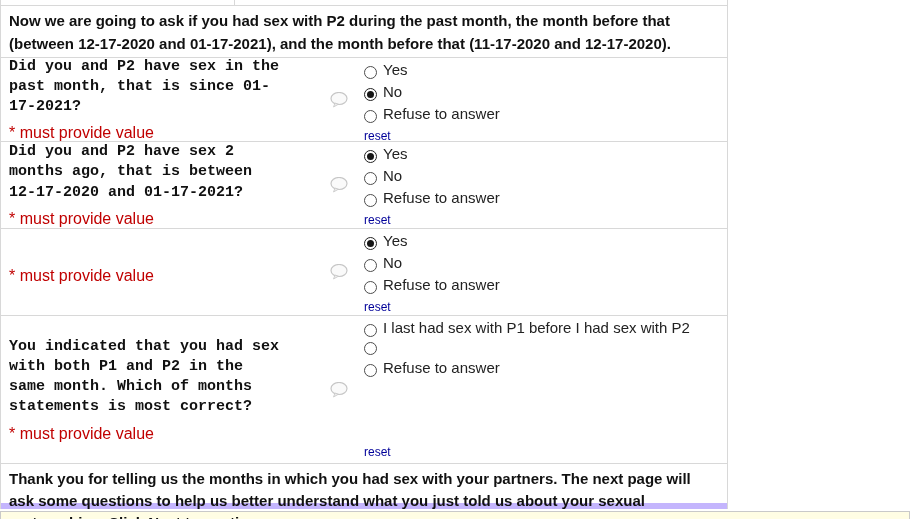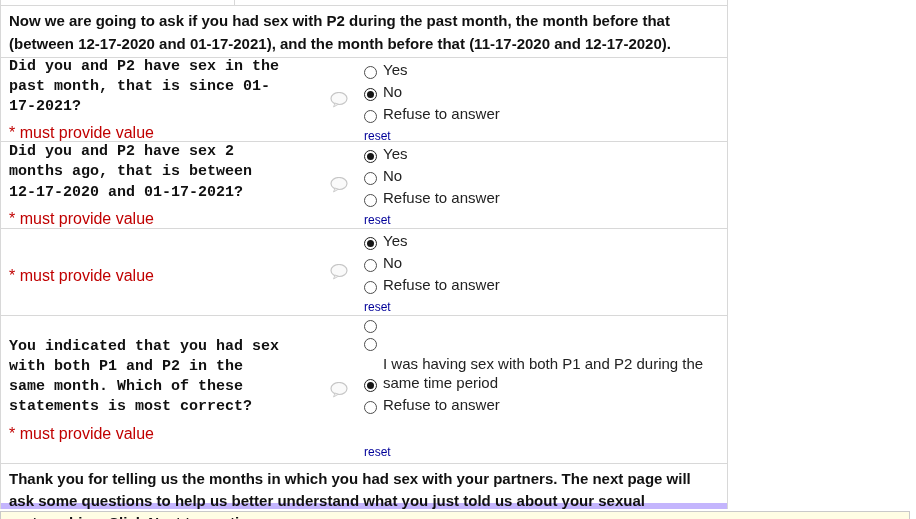--- a/index.html
+++ b/index.html
@@ -140,39 +140,36 @@
         <span class="lbl">Refuse to answer</span>
       </label>
       <div class="resetbar">
         <a>reset</a>
       </div>
     </div>
   </div>
 
   <div class="qrow h148">
     <div class="qcell">
-      <div class="qtext">You indicated that you had sex with both P1 and P2 in the same month. Which of these statements is most correct?</div>
+      <div class="qtext">You indicated that you had sex with both P1 and P2 in the same month. Which of months statements is most correct?</div>
       <div class="required">* must provide value</div>
       <span class="bubble">
         <svg width="20" height="16" viewBox="0 0 20 16">
           <ellipse cx="10" cy="6.5" rx="8" ry="6" fill="#fafafa" stroke="#c6c6c6" stroke-width="1.2"></ellipse>
           <path d="M6 11 L4.5 15 L9.5 12.2 Z" fill="#ececec" stroke="#c6c6c6" stroke-width="0.8"></path>
         </svg>
       </span>
     </div>
     <div class="acell">
       <label class="opt">
         <input type="radio" name="q3" style="">
+        <span class="lbl">I last had sex with P1 before I had sex with P2</span>
       </label>
       <label class="opt">
         <input type="radio" name="q3" style="">
-      </label>
-      <label class="opt">
-        <input type="radio" name="q3" checked="" style="">
-        <span class="lbl">I was having sex with both P1 and P2 during the same time period</span>
       </label>
       <label class="opt">
         <input type="radio" name="q3" style="">
         <span class="lbl">Refuse to answer</span>
       </label>
       <div class="resetbar">
         <a>reset</a>
       </div>
     </div>
   </div>

